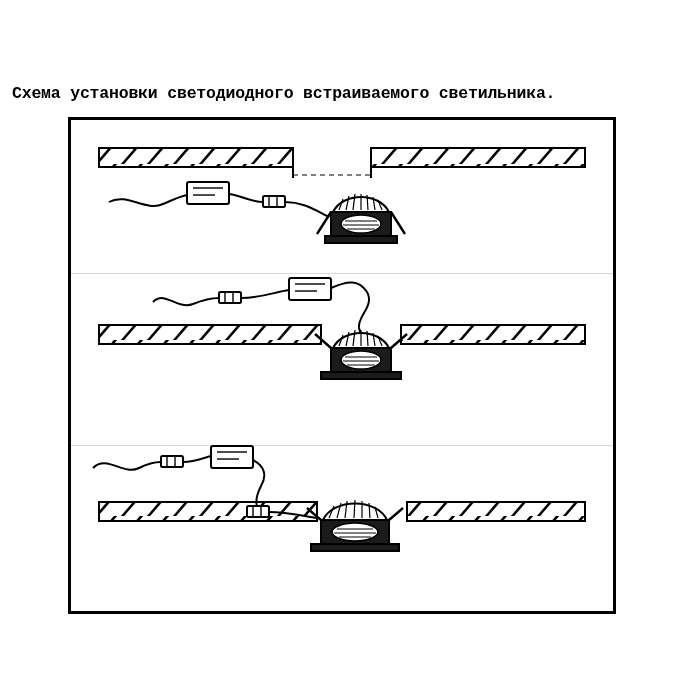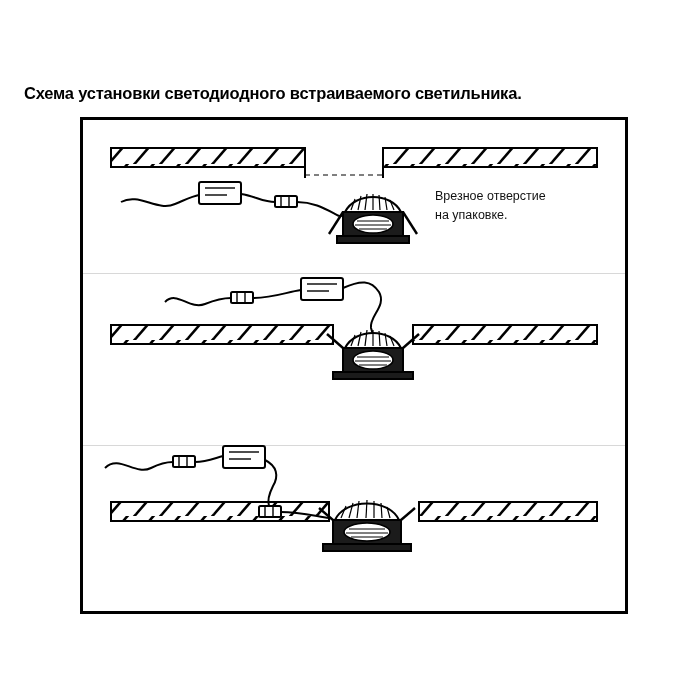--- a/index.html
+++ b/index.html
@@ -10,23 +10,24 @@
   body {
     width: 700px;
     height: 700px;
     font-family: "Liberation Sans", sans-serif;
     color: #000000;
     position: relative;
     overflow: hidden;
   }
   .page {
     position: absolute;
-    left: 12px; top: 0;
+    left: 0; top: 0;
     width: 652px;
     height: 700px;
+    font-family: Liberation Mono, monospace;
   }
   .title {
     position: absolute;
     left: 12px;
     top: 84px;
     width: 680px;
     font-size: 16.5px;
     font-weight: bold;
     letter-spacing: -0.2px;
     color: #000000;
@@ -234,17 +235,15 @@
             <line x1="263" y1="413" x2="305" y2="413"></line>
             <line x1="268" y1="417" x2="300" y2="417"></line>
           </g>
           <rect x="240" y="424" width="88" height="7" fill="#1b1b1b" stroke="#000000" stroke-width="2"></rect>
           <path d="M250 400 L 236 388" fill="none" stroke="#000000" stroke-width="2.4"></path>
           <path d="M318 400 L 332 388" fill="none" stroke="#000000" stroke-width="2.4"></path>
         </g>
       </g>
     </svg>
 
-    <div class="note">Врезное отверстие
-на упаковке.</div>
 
   </div>
 </div>
 
 </body></html>

